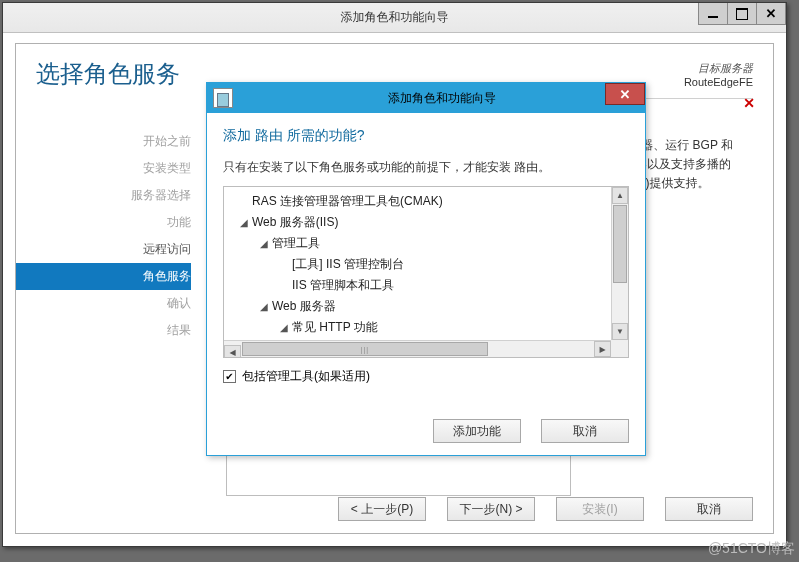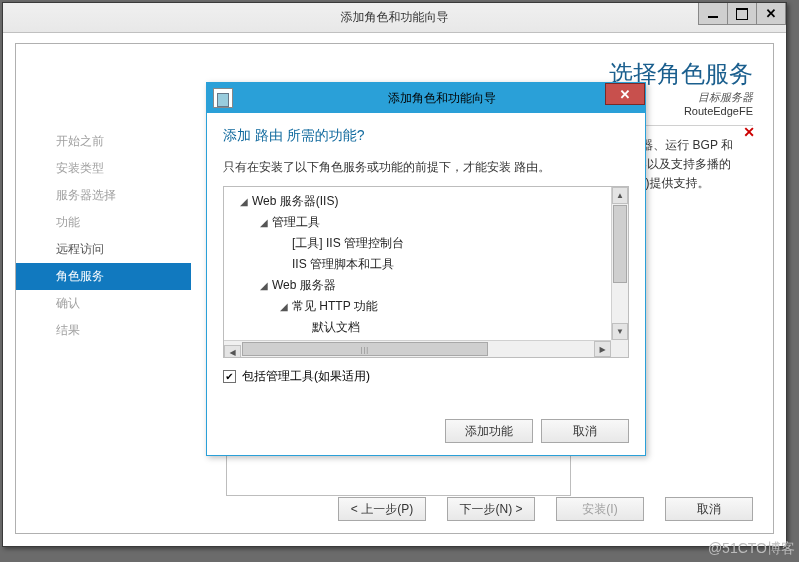--- a/index.html
+++ b/index.html
@@ -10,31 +10,31 @@
   .outer-titlebar { height: 30px; background: linear-gradient(#f0f0f0, #e8e8e8); border-bottom: 1px solid #c0c0c0; display: flex; align-items: center; position: relative; }
   .outer-title { flex: 1; text-align: center; font-size: 12px; color: #333; }
   .win-btns { display: flex; position: absolute; right: 0; top: 0; }
   .win-btn { width: 30px; height: 22px; border: 1px solid #888; border-top: none; background: #cfcfcf; display: flex; align-items: center; justify-content: center; font-size: 11px; font-family: Arial; margin-left: -1px; }
   .win-btn.min::after { content: ""; display: block; width: 10px; height: 2px; background: #000; margin-top: 6px; }
   .win-btn.max::after { content: ""; display: block; width: 10px; height: 9px; border: 1px solid #000; border-top: 2px solid #000; }
   .win-btn.close { font-weight: bold; font-size: 13px; }
 
   .outer-body { position: absolute; left: 12px; top: 40px; right: 12px; bottom: 12px; background: #fff; border: 1px solid #b0b0b0; }
 
-  .header-row { display: flex; align-items: flex-end; padding: 14px 20px 0 20px; flex-direction: column; }
+  .header-row { display: flex; align-items: center; padding: 14px 20px 0 20px; }
   .page-title { color: #1b5f8e; font-size: 24px; font-weight: 400; flex: 1; }
   .target-box { text-align: right; font-size: 11px; color: #555; position: relative; }
   .target-box .lbl { color: #555; font-style: italic; }
   .target-box .name { color: #333; }
   .red-x { color: #cc0000; font-weight: bold; font-size: 14px; position: absolute; right: -2px; top: 34px; }
   .hr-under { border-bottom: 1px solid #d0d0d0; margin: 8px 20px 0 190px; }
 
   .content-row { display: flex; position: absolute; top: 80px; left: 0; right: 0; bottom: 50px; }
   .sidebar { width: 175px; padding-top: 4px; }
-  .side-item { padding: 5px 0 5px 40px; font-size: 12px; color: #a0a0a0; cursor: default; }
+  .side-item { padding: 5px 0 5px 40px; font-size: 12px; color: #a0a0a0; cursor: default; text-align: right; }
   .side-item.enabled { color: #555; }
   .side-item.active { background: #1179bf; color: #fff; }
 
   .desc-text { position: absolute; right: 22px; top: 92px; width: 160px; font-size: 12px; color: #333; line-height: 1.6; }
 
   .role-box { position: absolute; left: 210px; top: 360px; width: 345px; height: 92px; border: 1px solid #bdbdbd; }
 
   .footer-btns { position: absolute; bottom: 12px; right: 20px; display: flex; gap: 21px; }
   .btn { min-width: 88px; height: 24px; border: 1px solid #a8a8a8; background: linear-gradient(#f8f8f8,#e8e8e8); font-size: 12px; color: #333; display: inline-flex; align-items: center; justify-content: center; }
   .btn.disabled { color: #a0a0a0; }
@@ -66,21 +66,21 @@
   .hscroll .arrow { width: 17px; height: 100%; background: #e4e4e4; border: 1px solid #c0c0c0; display: inline-flex; align-items: center; justify-content: center; font-size: 8px; color: #555; }
   .hscroll .track { position: absolute; left: 18px; right: 18px; top: 1px; bottom: 1px; }
   .hscroll .thumb { position: absolute; left: 0; width: 70%; top: 0; bottom: 0; background: #cfcfcf; border: 1px solid #a8a8a8; display: flex; align-items: center; justify-content: center; }
   .hscroll .thumb::after { content: "|||"; font-size: 7px; letter-spacing: 1px; color: #888; }
   .hscroll .arrow.right { position: absolute; right: 0; top: 0; }
   .corner { position: absolute; right: 0; bottom: 0; width: 17px; height: 17px; background: #efefef; }
 
   .chk-row { margin-top: 10px; font-size: 12px; display: flex; align-items: center; gap: 6px; }
   .chk { width: 13px; height: 13px; border: 1px solid #707070; display: inline-flex; align-items: center; justify-content: center; font-size: 10px; line-height: 1; }
 
-  .dlg-btns { position: absolute; bottom: 12px; right: 16px; display: flex; gap: 8px; }
+  .dlg-btns { position: absolute; bottom: 12px; right: 16px; display: flex; gap: 20px; }
 
   .watermark { position: absolute; right: 4px; bottom: 4px; font-size: 14px; color: #bbb; pointer-events: none; }
 </style>
 </head>
 <body>
 
 <div class="outer-window">
   <div class="outer-titlebar">
     <span class="outer-title">添加角色和功能向导</span>
     <div class="win-btns">
@@ -136,20 +136,21 @@
     <div class="dlg-icon"></div>
     <span class="dlg-title">添加角色和功能向导</span>
     <div class="dlg-close">✕</div>
   </div>
   <div class="dlg-body">
     <div class="dlg-q">添加 路由 所需的功能?</div>
     <div class="dlg-desc">只有在安装了以下角色服务或功能的前提下，才能安装 路由。</div>
 
     <div class="tree-box">
       <div class="tree-inner" id="tree">
+          <div class="tree-row ind1"><span class="exp"></span>RAS 连接管理器管理工具包(CMAK)</div>
           <div class="tree-row ind1"><span class="exp">◢</span>Web 服务器(IIS)</div>
           <div class="tree-row ind2"><span class="exp">◢</span>管理工具</div>
           <div class="tree-row ind3"><span class="exp"></span>[工具] IIS 管理控制台</div>
           <div class="tree-row ind3"><span class="exp"></span>IIS 管理脚本和工具</div>
           <div class="tree-row ind2"><span class="exp">◢</span>Web 服务器</div>
           <div class="tree-row ind3"><span class="exp">◢</span>常见 HTTP 功能</div>
           <div class="tree-row ind4"><span class="exp"></span>默认文档</div>
         </div>
       <div class="vscroll">
         <div class="arrow">▲</div>

